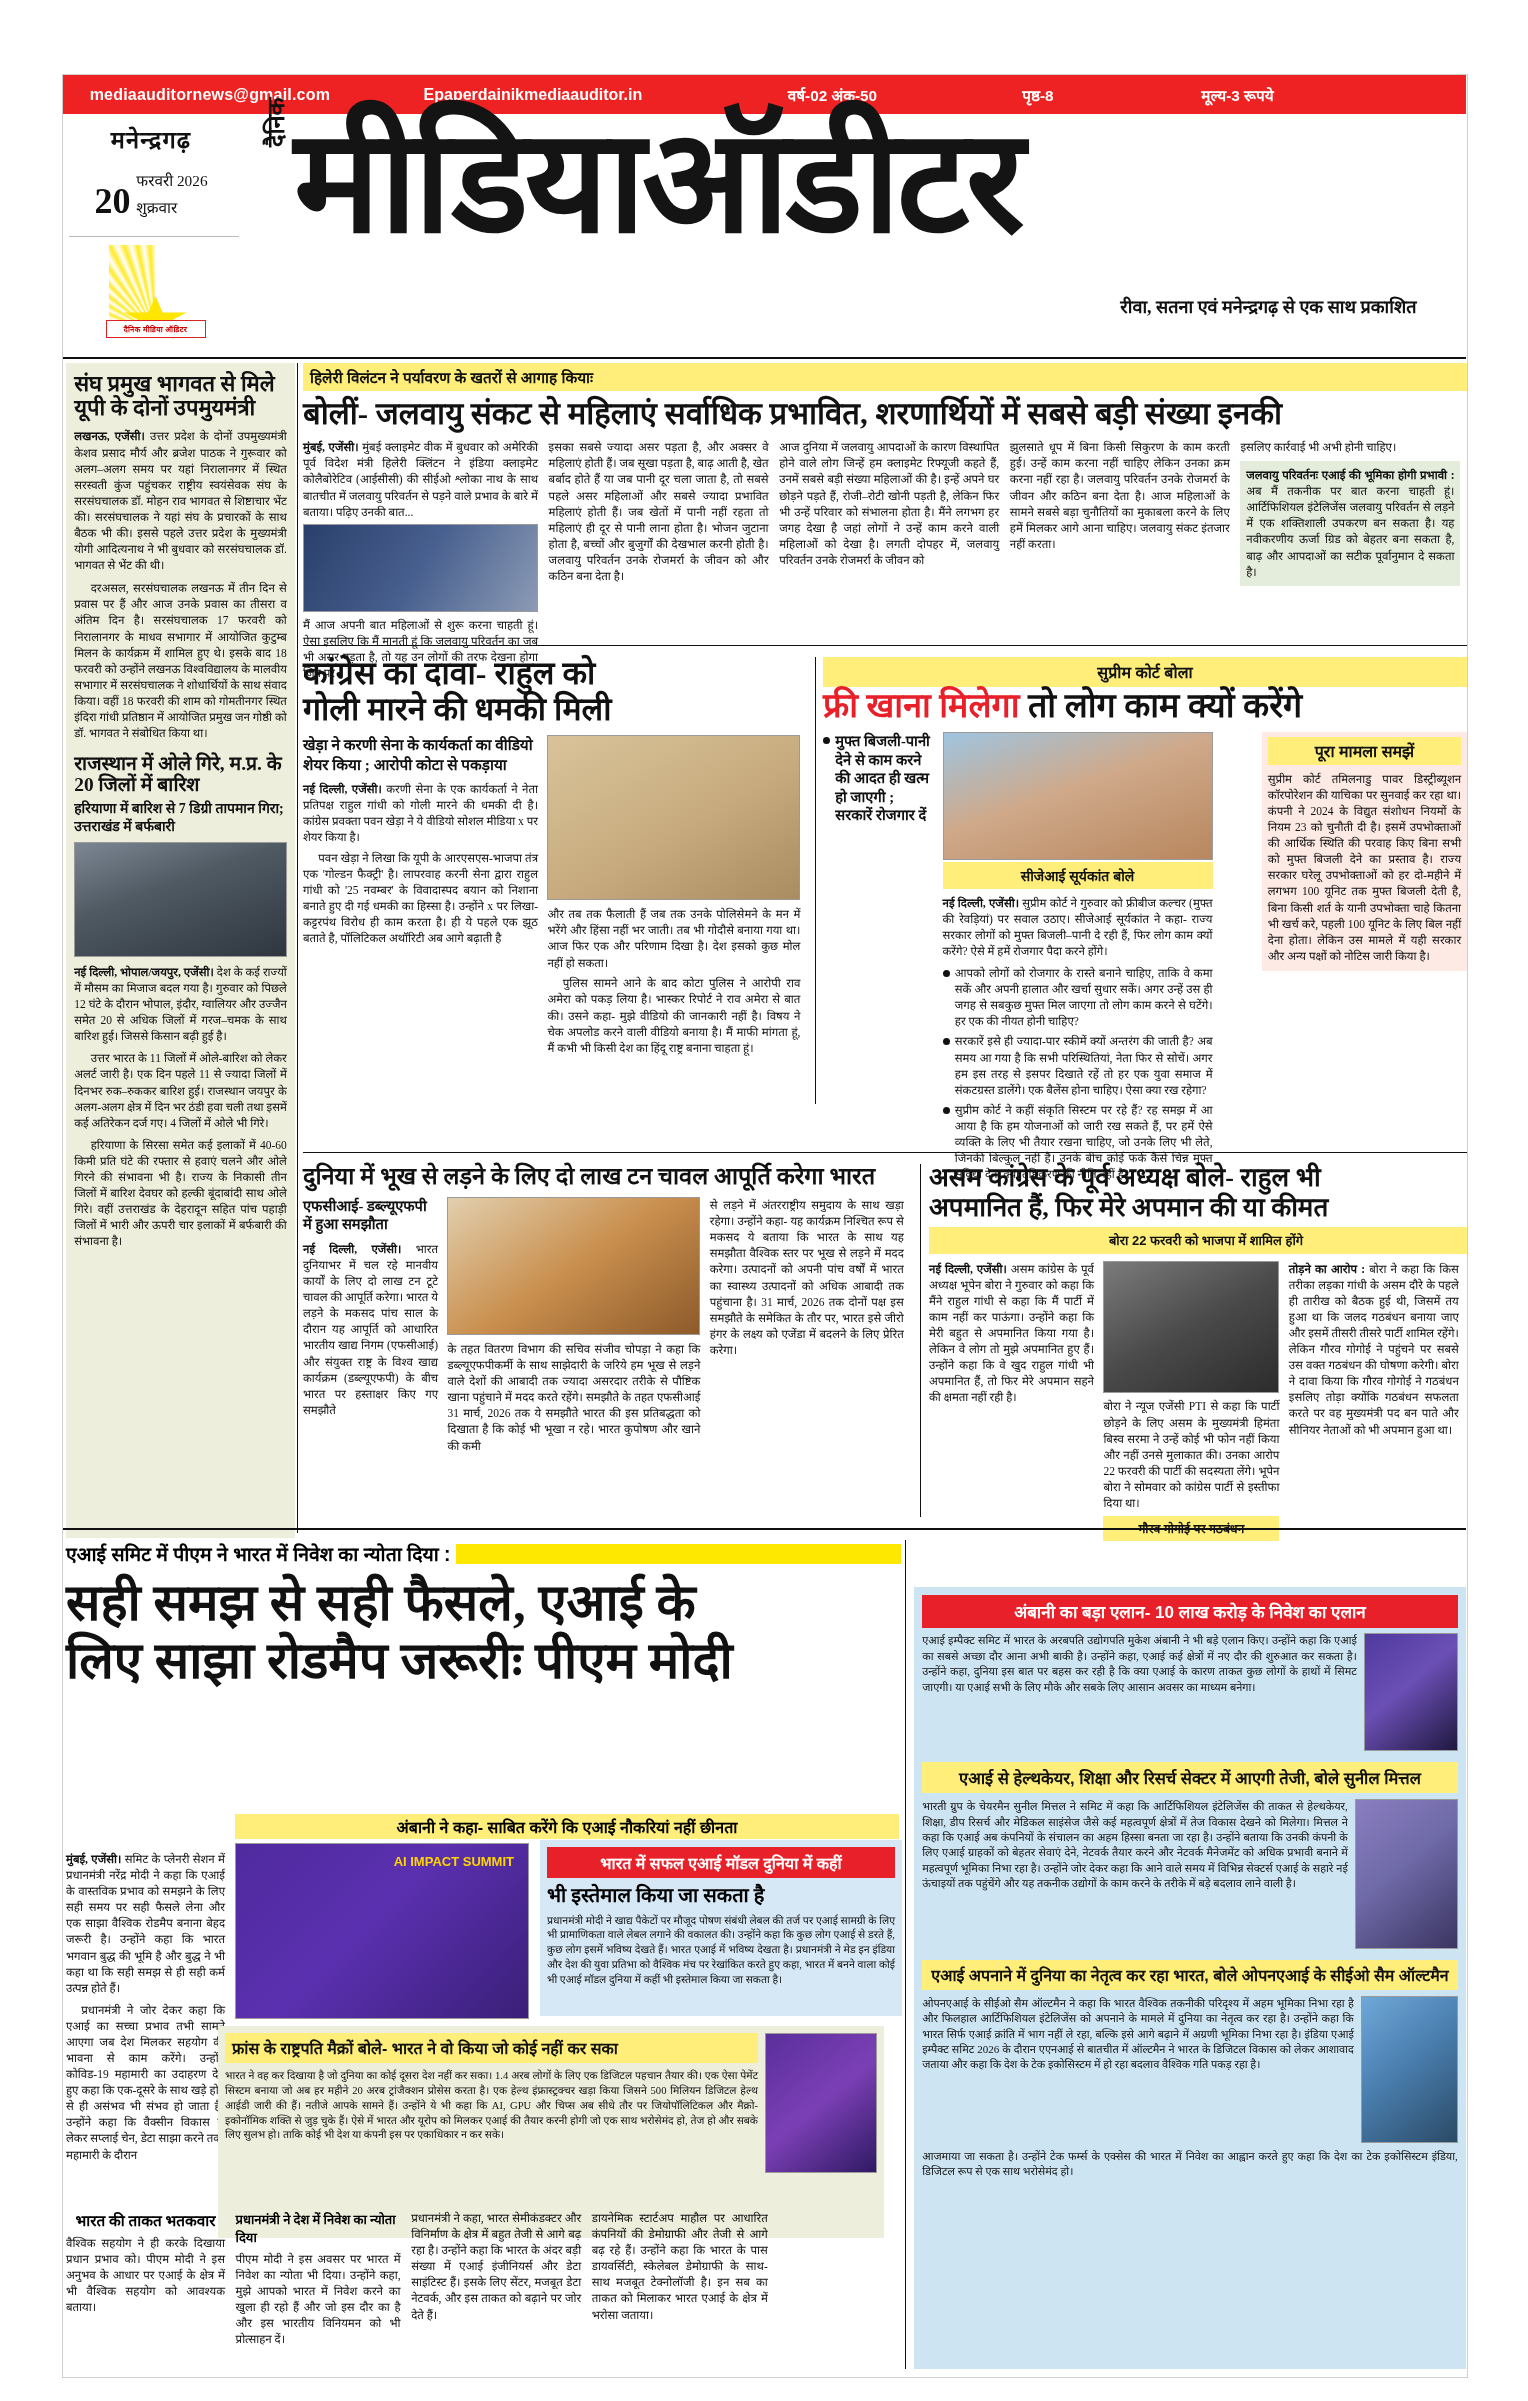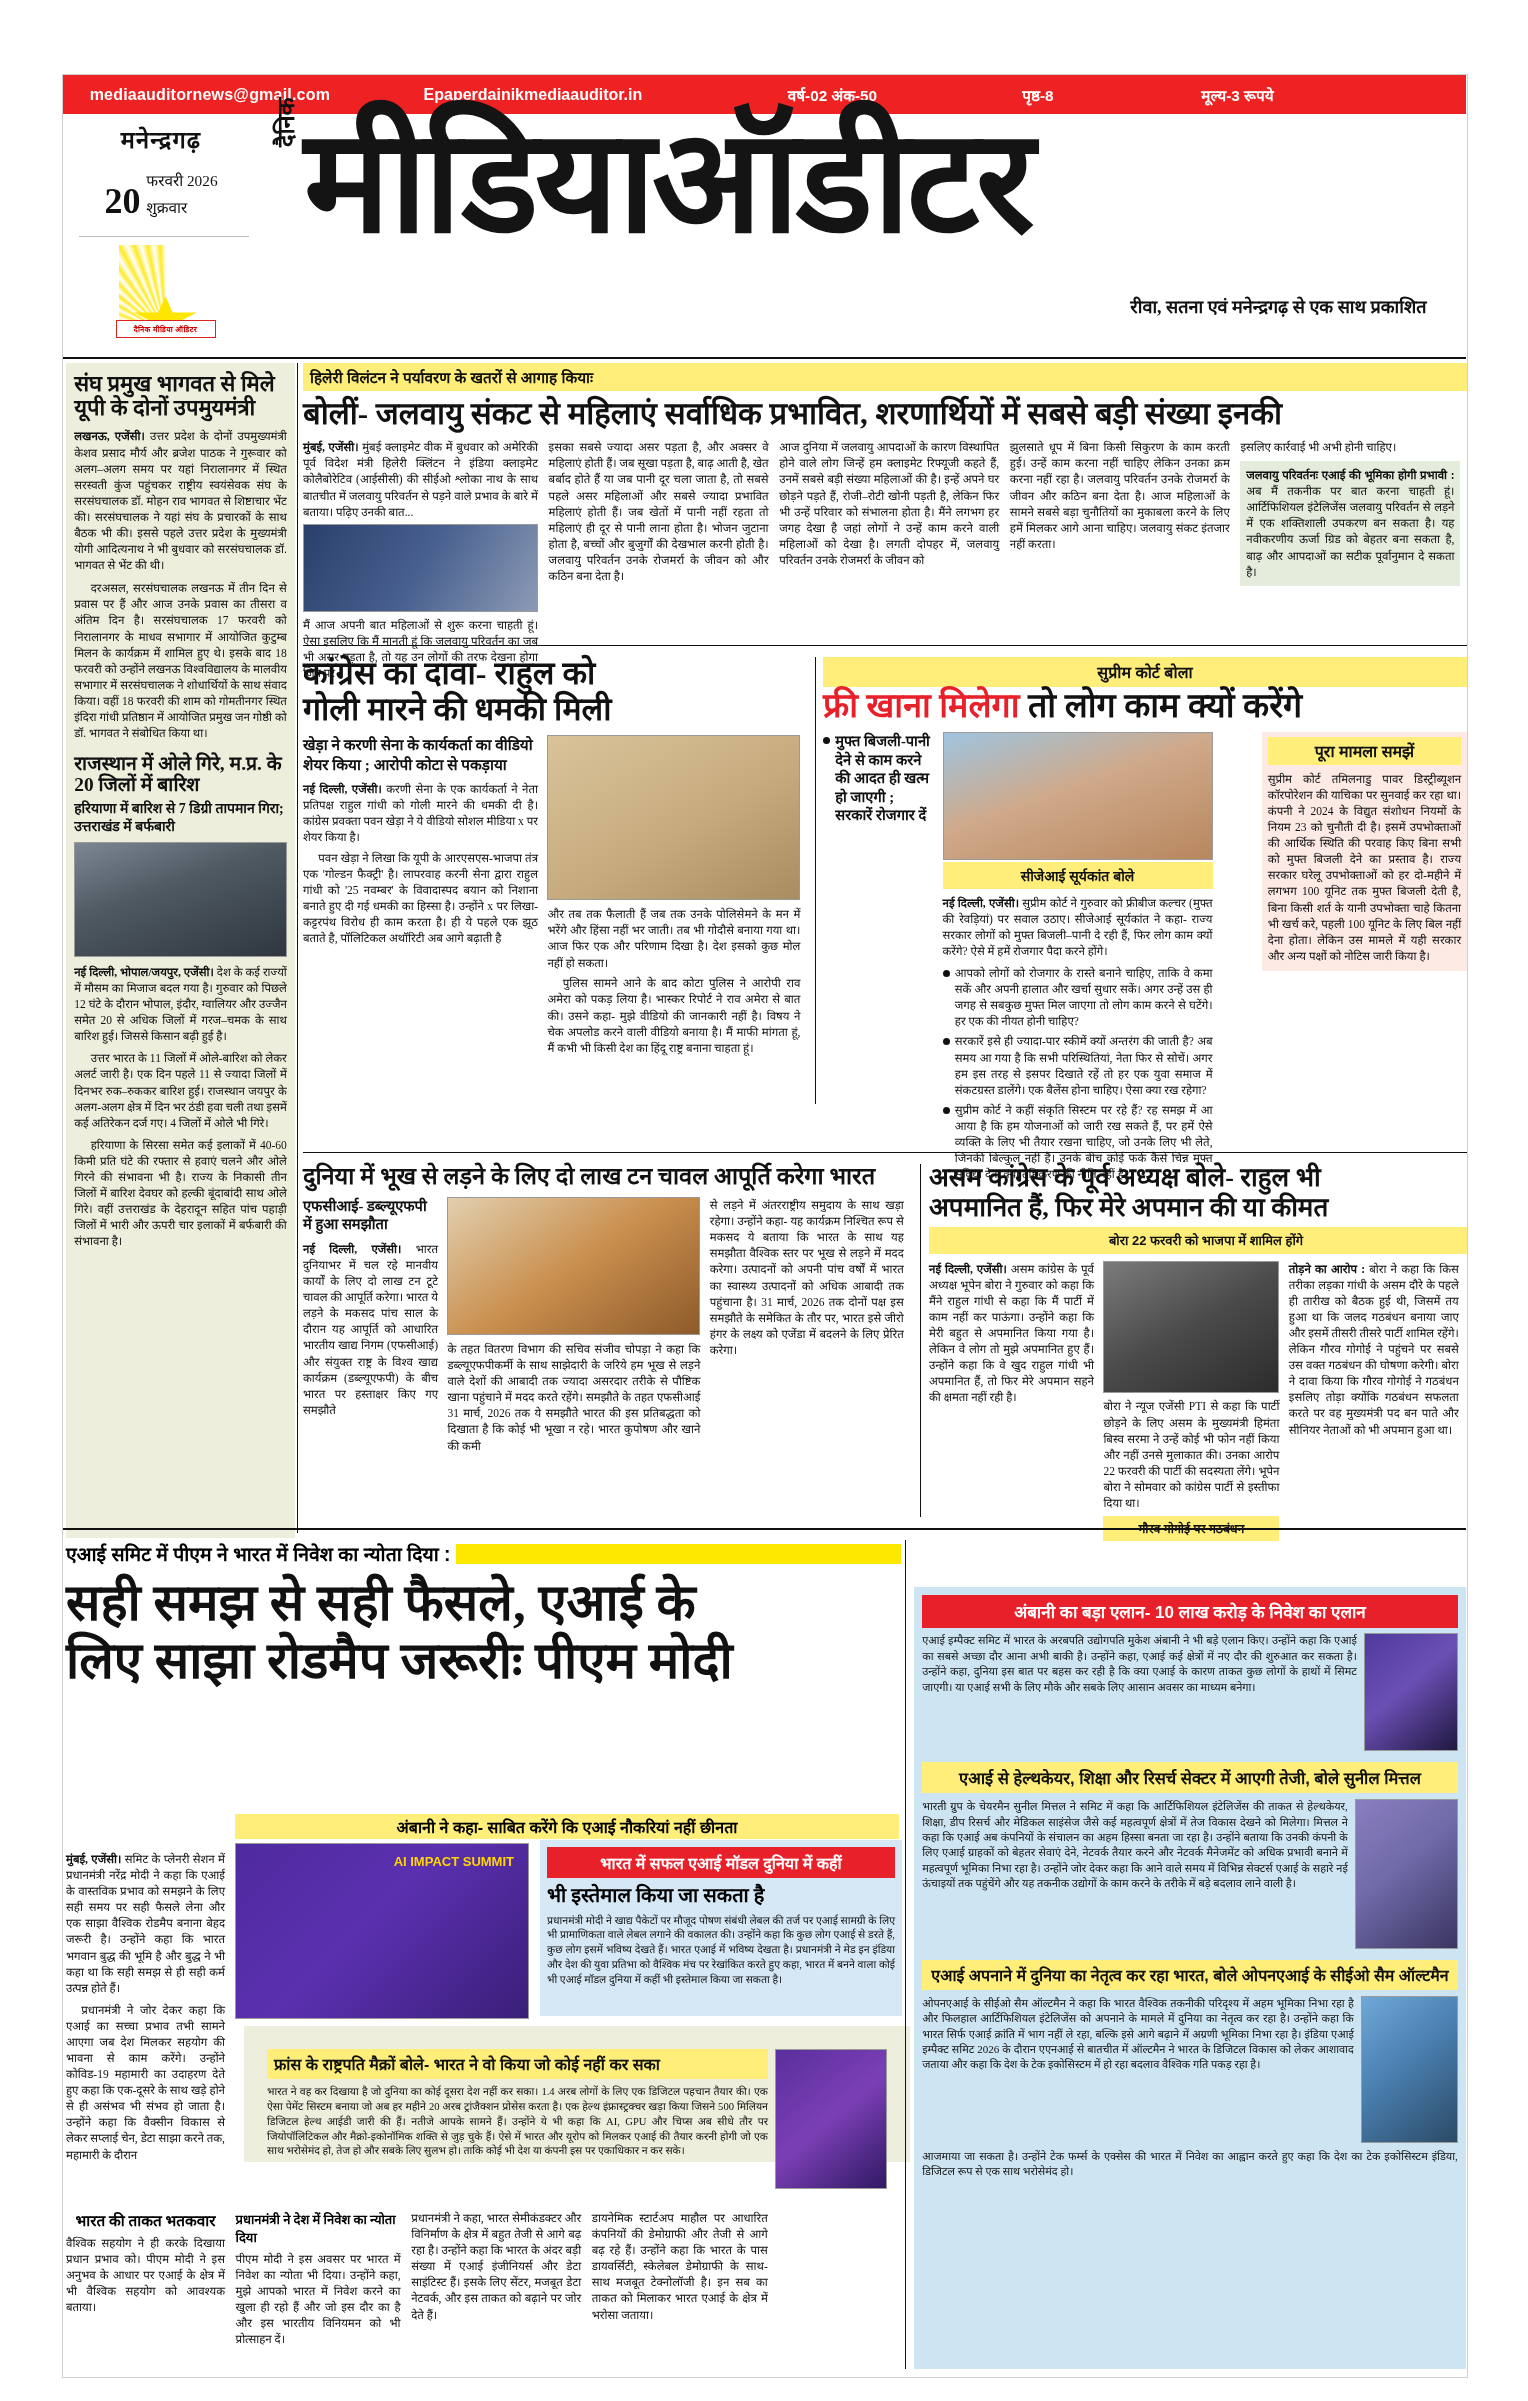--- a/index.html
+++ b/index.html
@@ -17,21 +17,21 @@
     background:#ee2222; display:flex; align-items:center;
     color:#fff; font-family:"Liberation Sans", sans-serif; font-weight:bold;
   }
   .topbar .t-email { margin-left:5.9px; width:282px; text-align:center; font-size:16px; letter-spacing:0.2px;}
   .topbar .t-site  { width:364px; text-align:center; font-size:16px;}
   .topbar .t-vol   { width:235px; text-align:center; font-size:15.3px;}
   .topbar .t-page  { width:176px; text-align:center; font-size:15.3px;}
   .topbar .t-price { width:223px; text-align:center; font-size:15.3px;}
 
   
-  .masthead { position:absolute; left:10px; top:118px; width:1396px; height:235px; }
+  .masthead { position:absolute; left:0; top:118px; width:1396px; height:235px; }
   .place-block {
     position:absolute; left:63px; top:4.7px; width:176px; text-align:center;
     font-family:"Liberation Serif", serif;
   }
   .place-name { font-size:23.5px; font-weight:bold; letter-spacing:1.2px; color:#111; }
   .date-row { display:flex; align-items:flex-end; justify-content:center; gap:5.9px; margin-top:15.3px;}
   .date-num { font-size:36px; font-weight:bold; line-height:.9; color:#111;}
   .date-ms { text-align:left; }
   .date-month { font-size:15.3px; color:#111; }
   .date-day { font-size:15.3px; color:#111; margin-top:7px; }
@@ -371,21 +371,21 @@
     <div style="position:absolute; right:14px; top:10.6px; color:#ffd500; font-family:'Liberation Sans',sans-serif;
                 font-weight:bold; font-size:13px; line-height:1.1; text-align:center;">AI IMPACT SUMMIT</div>
   </div>
 
   <div class="tint-lblue" style="position:absolute; left:540px; top:1840px; width:362px; height:176px; padding:7px;">
     <div class="kicker-red" style="font-size:16px;">भारत में सफल एआई मॉडल दुनिया में कहीं</div>
     <div style="text-align:left; font-weight:bold; font-size:20px; margin-top:2.4px;">भी इस्तेमाल किया जा सकता है</div>
     <p class="col-body" style="margin-top:5.9px; font-size:10.6px;">प्रधानमंत्री मोदी ने खाद्य पैकेटों पर मौजूद पोषण संबंधी लेबल की तर्ज पर एआई सामग्री के लिए भी प्रामाणिकता वाले लेबल लगाने की वकालत की। उन्होंने कहा कि कुछ लोग एआई से डरते हैं, कुछ लोग इसमें भविष्य देखते हैं। भारत एआई में भविष्य देखता है। प्रधानमंत्री ने मेड इन इंडिया और देश की युवा प्रतिभा को वैश्विक मंच पर रेखांकित करते हुए कहा, भारत में बनने वाला कोई भी एआई मॉडल दुनिया में कहीं भी इस्तेमाल किया जा सकता है।</p>
   </div>
 
-  <div class="tint-cream" style="position:absolute; left:244px; top:2026px; width:666px; height:136px; padding:23px;">
+  <div class="tint-cream" style="position:absolute; left:218px; top:2026px; width:666px; height:212px; padding:7px;">
     <div style="display:flex; gap:7px;">
       <div style="flex:1;">
         <div class="kicker-yellow" style="font-size:16px;">फ्रांस के राष्ट्रपति मैक्रों बोले- भारत ने वो किया जो कोई नहीं कर सका</div>
         <p class="col-body" style="margin-top:5.9px; font-size:10.6px;">भारत ने वह कर दिखाया है जो दुनिया का कोई दूसरा देश नहीं कर सका। 1.4 अरब लोगों के लिए एक डिजिटल पहचान तैयार की। एक ऐसा पेमेंट सिस्टम बनाया जो अब हर महीने 20 अरब ट्रांजैक्शन प्रोसेस करता है। एक हेल्थ इंफ्रास्ट्रक्चर खड़ा किया जिसने 500 मिलियन डिजिटल हेल्थ आईडी जारी की हैं। नतीजे आपके सामने हैं। उन्होंने ये भी कहा कि AI, GPU और चिप्स अब सीधे तौर पर जियोपॉलिटिकल और मैक्रो-इकोनॉमिक शक्ति से जुड़ चुके हैं। ऐसे में भारत और यूरोप को मिलकर एआई की तैयार करनी होगी जो एक साथ भरोसेमंद हो, तेज हो और सबके लिए सुलभ हो। ताकि कोई भी देश या कंपनी इस पर एकाधिकार न कर सके।</p>
       </div>
       <div class="photo" style="flex:0 0 112px; height:140px; background:linear-gradient(140deg,#5a2f9c,#7b3fb5 50%,#2f1a63);"></div>
     </div>
   </div>
 
   <div style="position:absolute; left:66px; top:2210px; width:835px; display:flex; gap:10.6px;">

